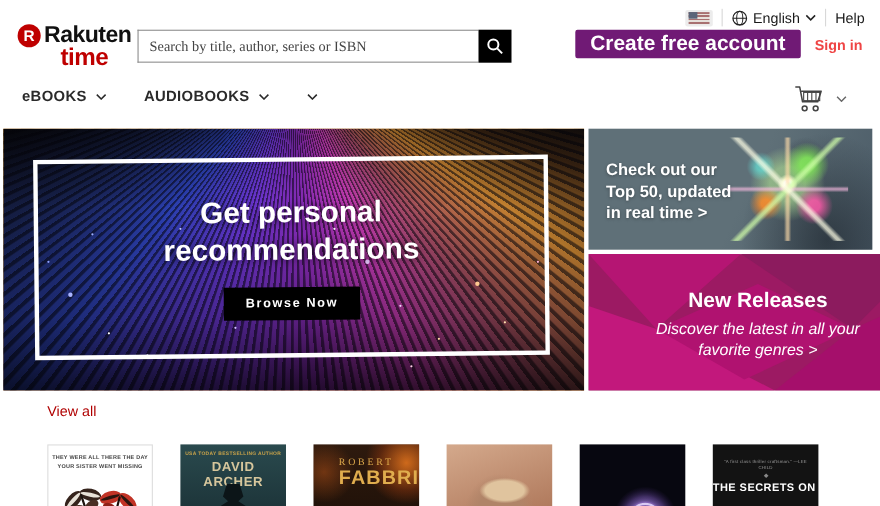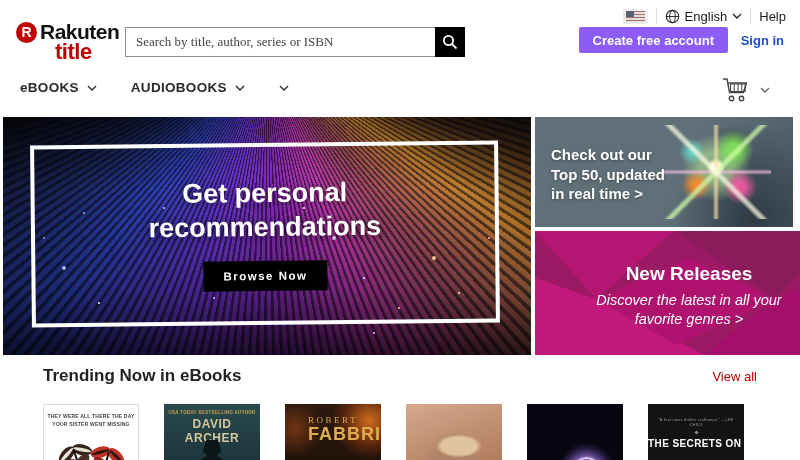--- a/index.html
+++ b/index.html
@@ -25,24 +25,24 @@
   .utility { position:absolute; top:6px; right:14px; display:flex; align-items:center; gap:8px;
              font-size:13px; color:#1a1a1a; height:20px; }
   .flag-chip { background:#ececec; padding:2px 3px; border-radius:2px; display:flex; cursor:pointer; }
   .flag { width:19px; height:11px; position:relative;
           background:repeating-linear-gradient(#a87070 0 1.5px, #e6e0da 1.5px 3px); }
   .flag::after { content:''; position:absolute; left:0; top:0; width:8px; height:6px; background:#5a6478; }
   .sep { width:1px; height:16px; background:#d8d8d8; }
   .lang { display:flex; align-items:center; gap:5px; cursor:pointer; }
   .help { cursor:pointer; }
 
-  .cta-red { position:absolute; top:27px; right:72px; height:26px; padding:0 14px; background:#8b5cf6;
-             color:#fff; font-size:13px; font-weight:bold; border:none; border-radius:2px;
+  .cta-red { position:absolute; top:27px; right:72px; height:26px; padding:0 14px; background:#701a75;
+             color:#fff; font-size:19px; font-weight:bold; border:none; border-radius:2px;
              font-family:"Liberation Sans", sans-serif; cursor:pointer; }
-  .signin { position:absolute; top:33px; right:16px; font-size:13px; font-weight:bold; color:#1d4ed8; cursor:pointer; }
+  .signin { position:absolute; top:33px; right:16px; font-size:13px; font-weight:bold; color:#ef4444; cursor:pointer; }
 
   
   .nav { position:absolute; top:80px; left:20px; display:flex; gap:34px; align-items:center; }
   .nav-item { display:flex; align-items:center; gap:8px; font-size:13.5px; font-weight:bold;
               color:#2a2a2a; letter-spacing:.3px; cursor:pointer; }
   .cart { position:absolute; top:76px; right:30px; display:flex; align-items:center; gap:9px; cursor:pointer; }
 
   
   .hero { position:absolute; left:3px; top:117px; width:528px; height:238px; background:#a16207; overflow:hidden; cursor:pointer; }
   .hero-fibers { position:absolute; inset:0;
@@ -163,21 +163,21 @@
 </head>
 <body>
 
 <div class="page">
 
   <div class="logo">
     <div class="logo-top">
       <span class="r-badge">R</span>
       <span class="logo-rakuten">Rakuten</span>
     </div>
-    <div class="logo-kobo">title</div>
+    <div class="logo-kobo">time</div>
   </div>
 
   <div class="searchbar">
     <input class="search-input" type="text" placeholder="Search by title, author, series or ISBN" style="">
     <button class="search-btn">
       <svg class="icon" width="16" height="16" viewBox="0 0 16 16">
         <circle cx="6.5" cy="6.5" r="4.6" fill="none" stroke="#fff" stroke-width="1.8"></circle>
         <line x1="10" y1="10" x2="14.5" y2="14.5" stroke="#fff" stroke-width="1.8"></line>
       </svg>
     </button>
@@ -272,21 +272,20 @@
     <div class="tile2-text">
       <div class="tile2-title">New Releases</div>
       <div class="tile2-sub">
         <div>Discover the latest in all your</div>
         <div>favorite genres &gt;</div>
       </div>
     </div>
   </div>
 
   <div class="trend-head">
-    <span class="trend-title">Trending Now in eBooks</span>
     <span class="view-all">View all</span>
   </div>
 
   <div class="books">
 
     <div class="book b1">
       <div class="b1-caption">
         <div>THEY WERE ALL THERE THE DAY</div>
         <div>YOUR SISTER WENT MISSING</div>
       </div>

